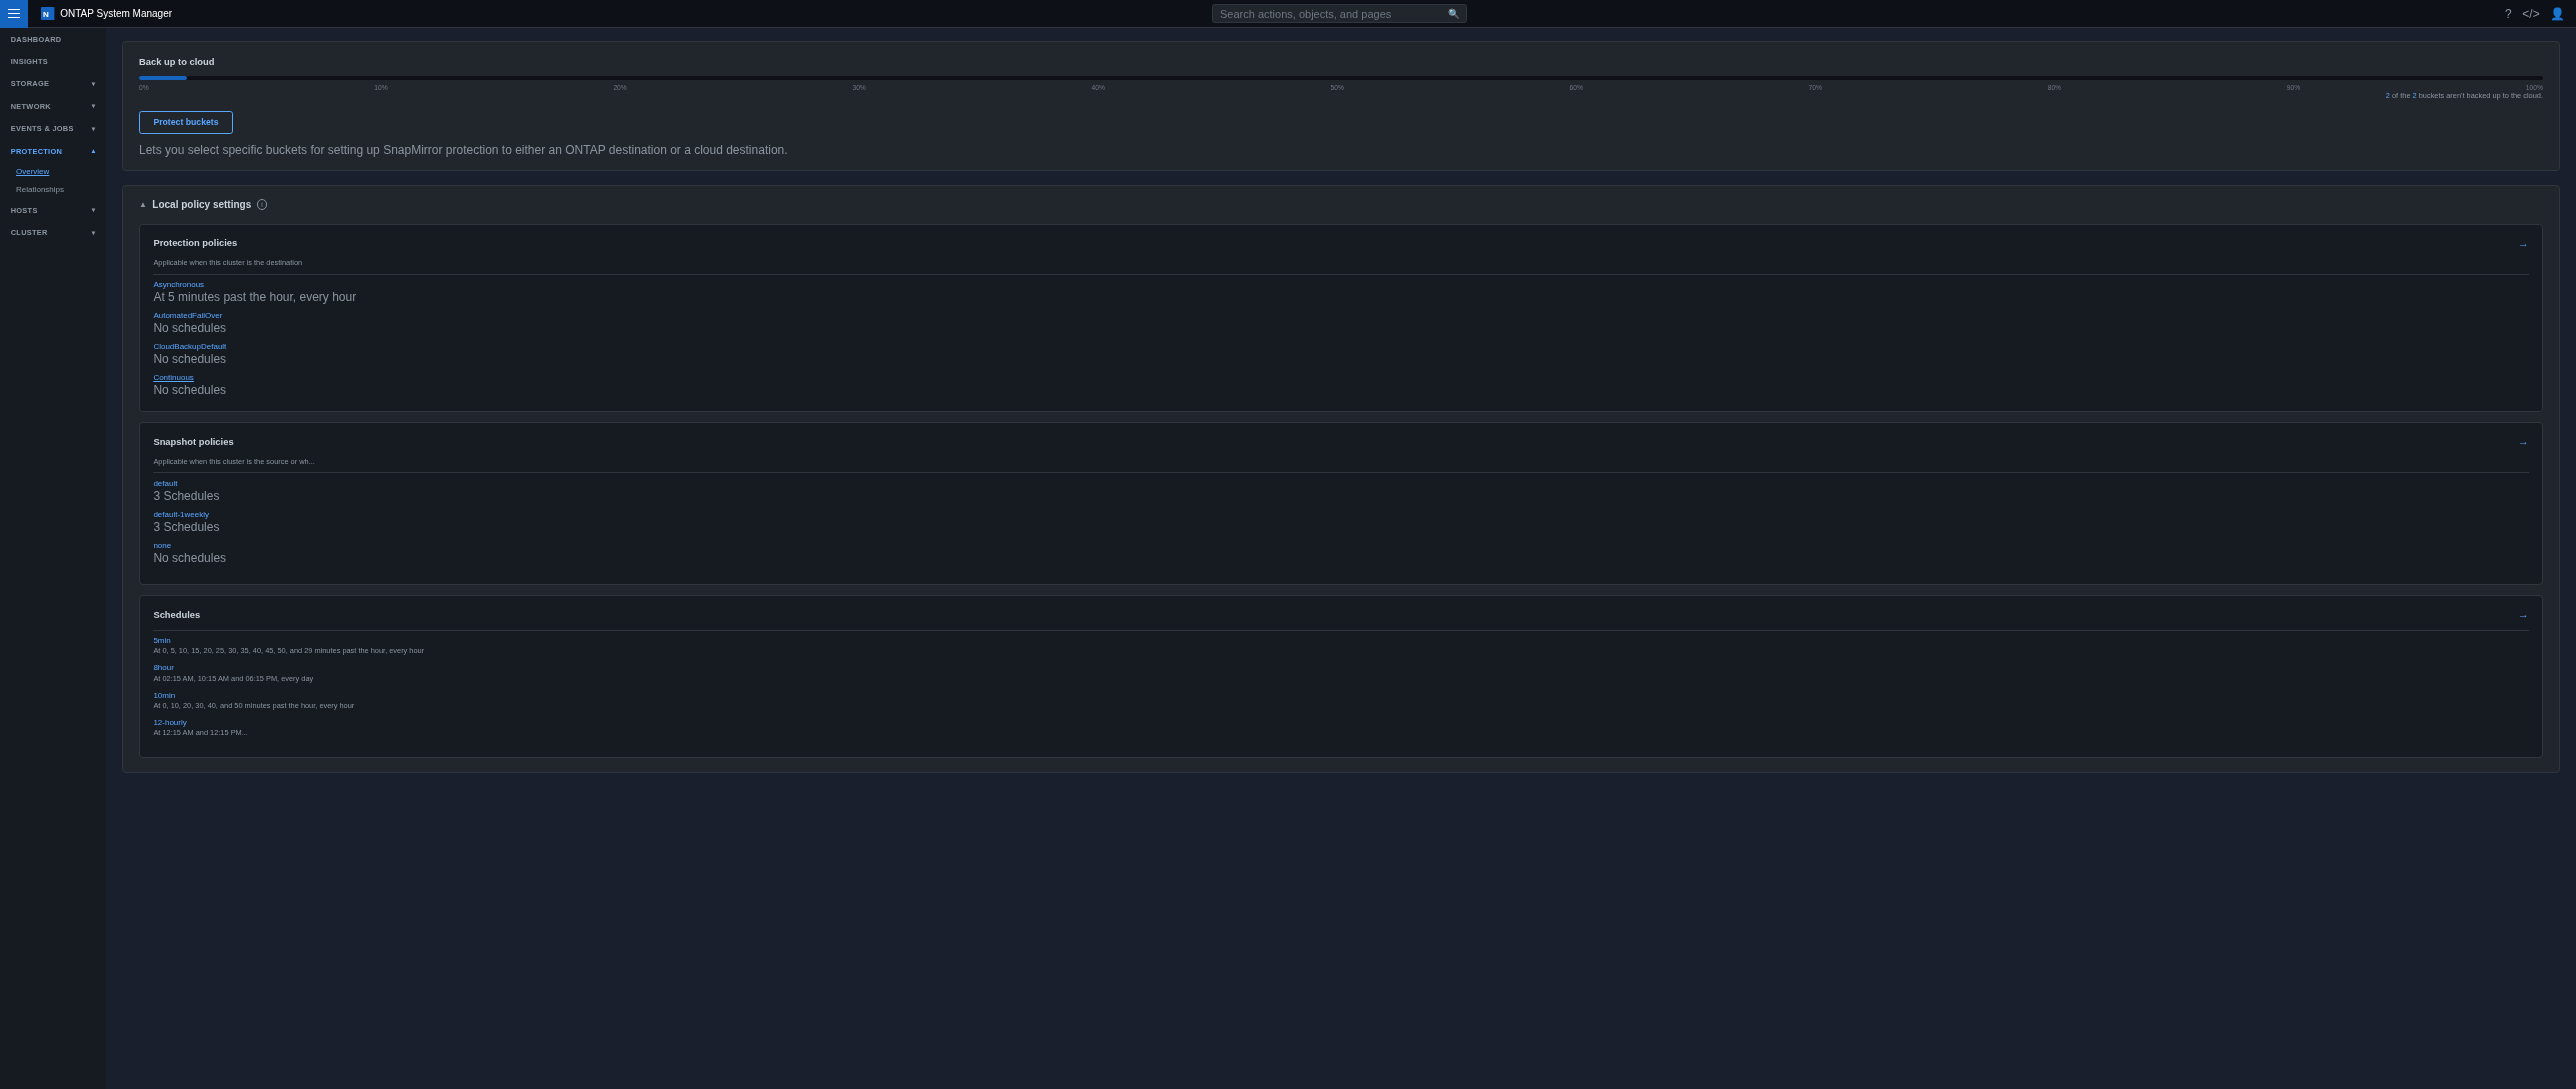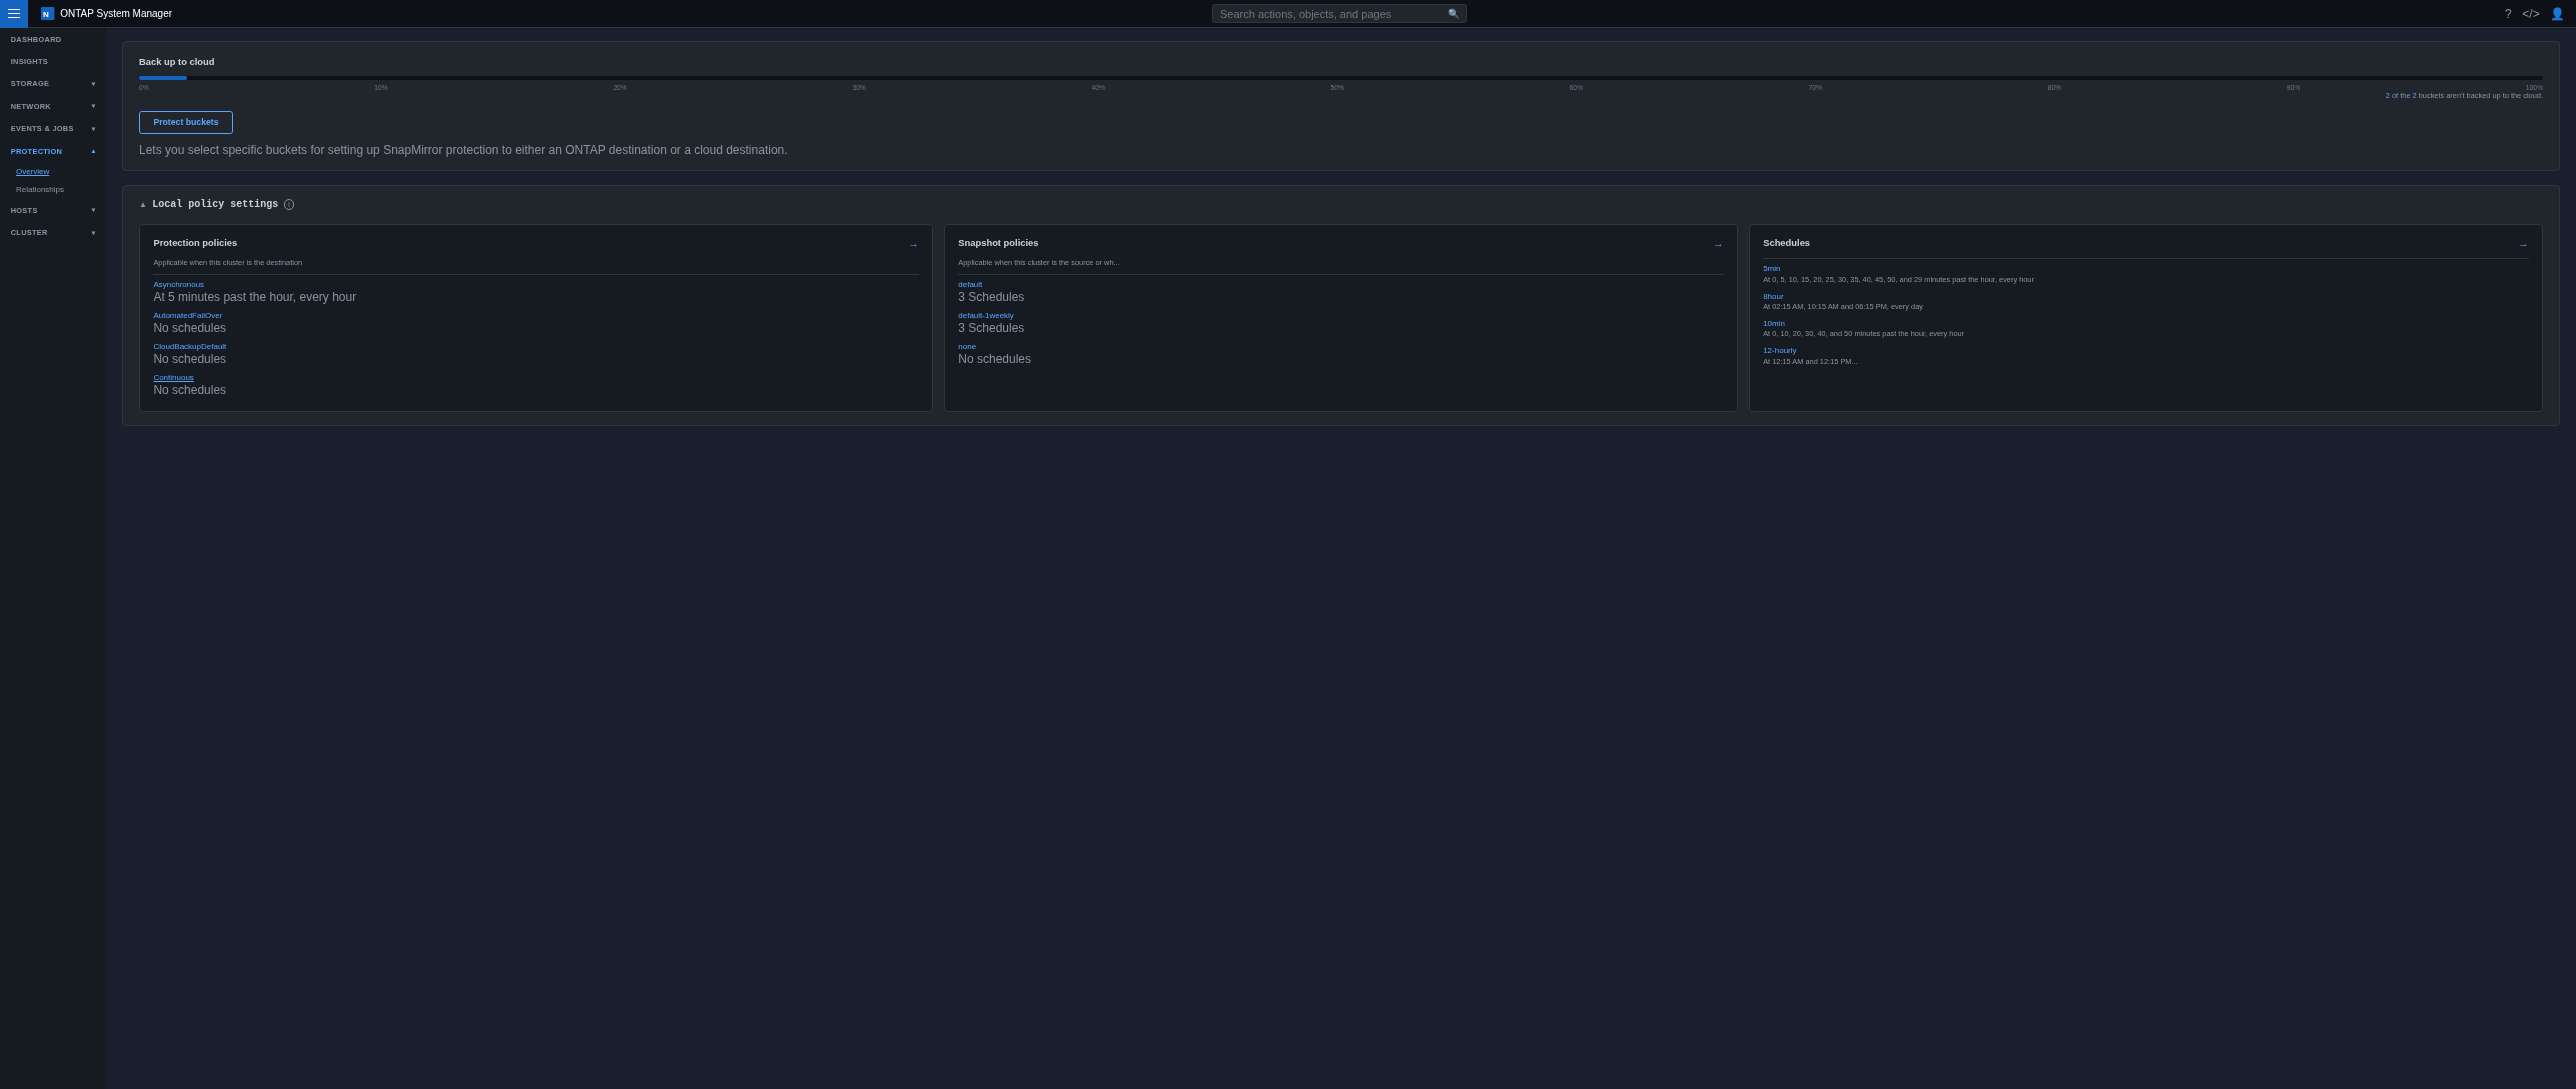--- a/index.html
+++ b/index.html
@@ -213,21 +213,20 @@
     .policy-section-header {
       display: flex;
       align-items: center;
       gap: 5.4px;
       margin-bottom: 13.4px;
     }
     .policy-section-title {
       font-size: 10px;
       font-weight: 600;
       color: #c9d1d9;
-      font-family: Liberation Mono, monospace;
     }
     .collapse-icon {
       color: #8b949e;
       font-size: 8px;
       cursor: pointer;
     }
     .info-icon {
       width: 10.7px;
       height: 10.7px;
       border-radius: 50%;
@@ -237,20 +236,21 @@
       display: flex;
       align-items: center;
       justify-content: center;
       cursor: pointer;
     }
 
     
     .cards-row {
       display: flex;
       gap: 10.7px;
+      flex-direction: column;
     }
     .card {
       background: #161b22;
       border: 0.7px solid #30363d;
       border-radius: 4px;
       padding: 12px 13.4px;
       flex: 1;
       min-width: 0;
       overflow: hidden;
       position: relative;

